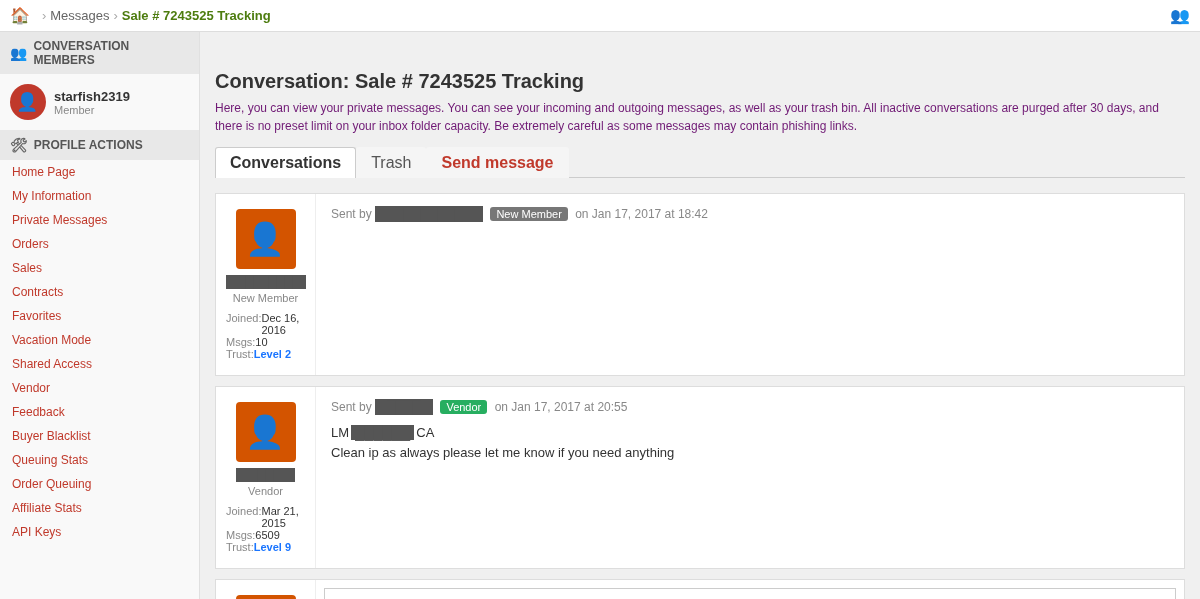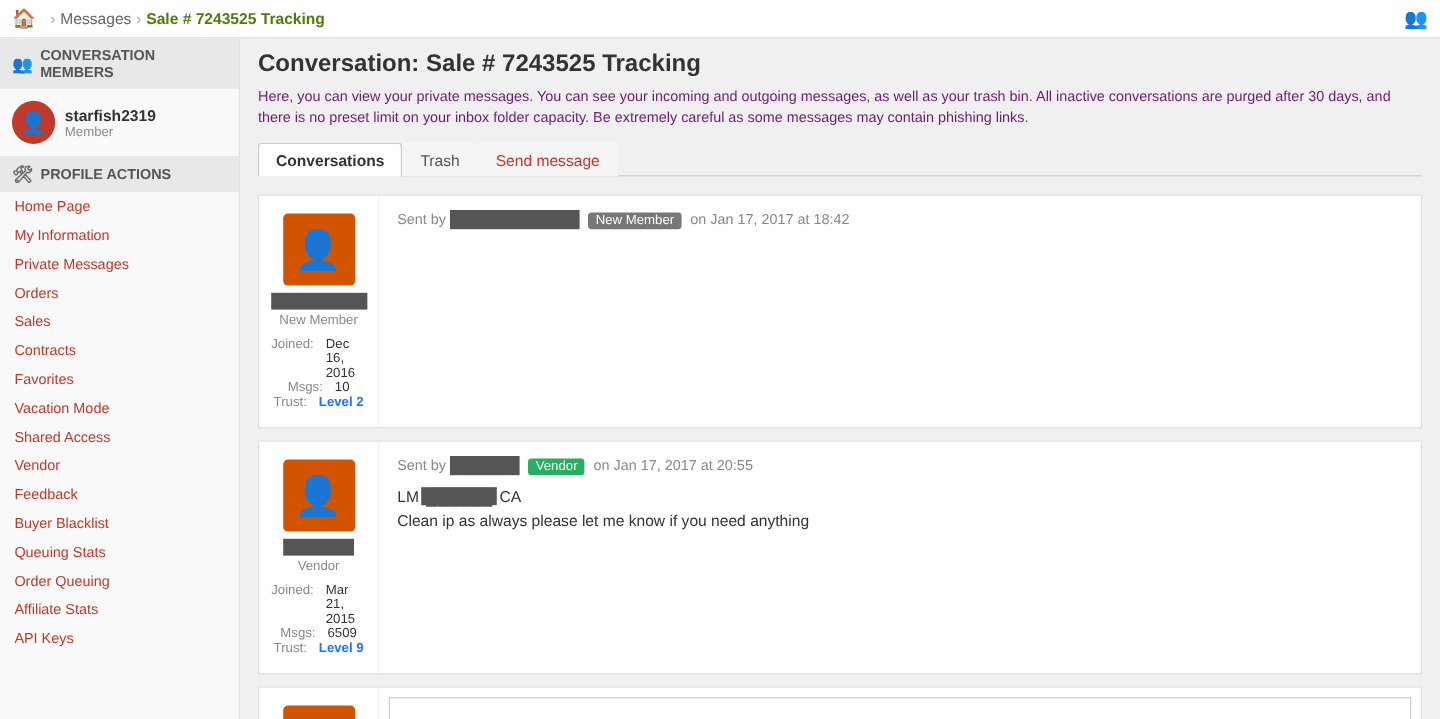--- a/index.html
+++ b/index.html
@@ -83,54 +83,55 @@
 
     
     .main {
       flex: 1;
       padding: 10px 15px;
     }
     .page-title {
       font-size: 20px;
       font-weight: bold;
       margin-bottom: 6px;
+      margin-top: 28px;
     }
     .info-text {
       font-size: 12px;
       color: #701a75;
       margin-bottom: 12px;
       line-height: 1.5;
     }
 
     
     .tabs {
       display: flex;
       border-bottom: 1px solid #ccc;
       margin-bottom: 15px;
     }
     .tab {
       padding: 6px 14px;
-      font-size: 13px;
+      font-size: 16px;
       cursor: pointer;
       border: 1px solid transparent;
       border-bottom: none;
       margin-bottom: -1px;
       background: #f5f5f5;
       color: #555;
       border-radius: 3px 3px 0 0;
     }
     .tab.active {
       background: #fff;
       border-color: #ccc;
       color: #333;
       font-weight: bold;
     }
     .tab-send {
       color: #c0392b;
-      font-weight: normal;
+      font-weight: bold;
     }
 
     
     .message-card {
       border: 1px solid #ddd;
       background: #fff;
       margin-bottom: 10px;
       display: flex;
     }
     .message-avatar-col {
@@ -170,22 +171,21 @@
       color: #888;
       text-align: center;
     }
     .avatar-stats {
       width: 100%;
       font-size: 11px;
       margin-top: 8px;
     }
     .avatar-stats-row {
       display: flex;
-      justify-content: center;
-      gap: 10px;
+      justify-content: flex-start;
     }
     .avatar-stats-label { color: #888; }
     .avatar-stats-val { color: #333; }
     .trust-level {
       color: #1a75ff;
       font-weight: bold;
     }
 
     .message-body-col {
       flex: 1;

